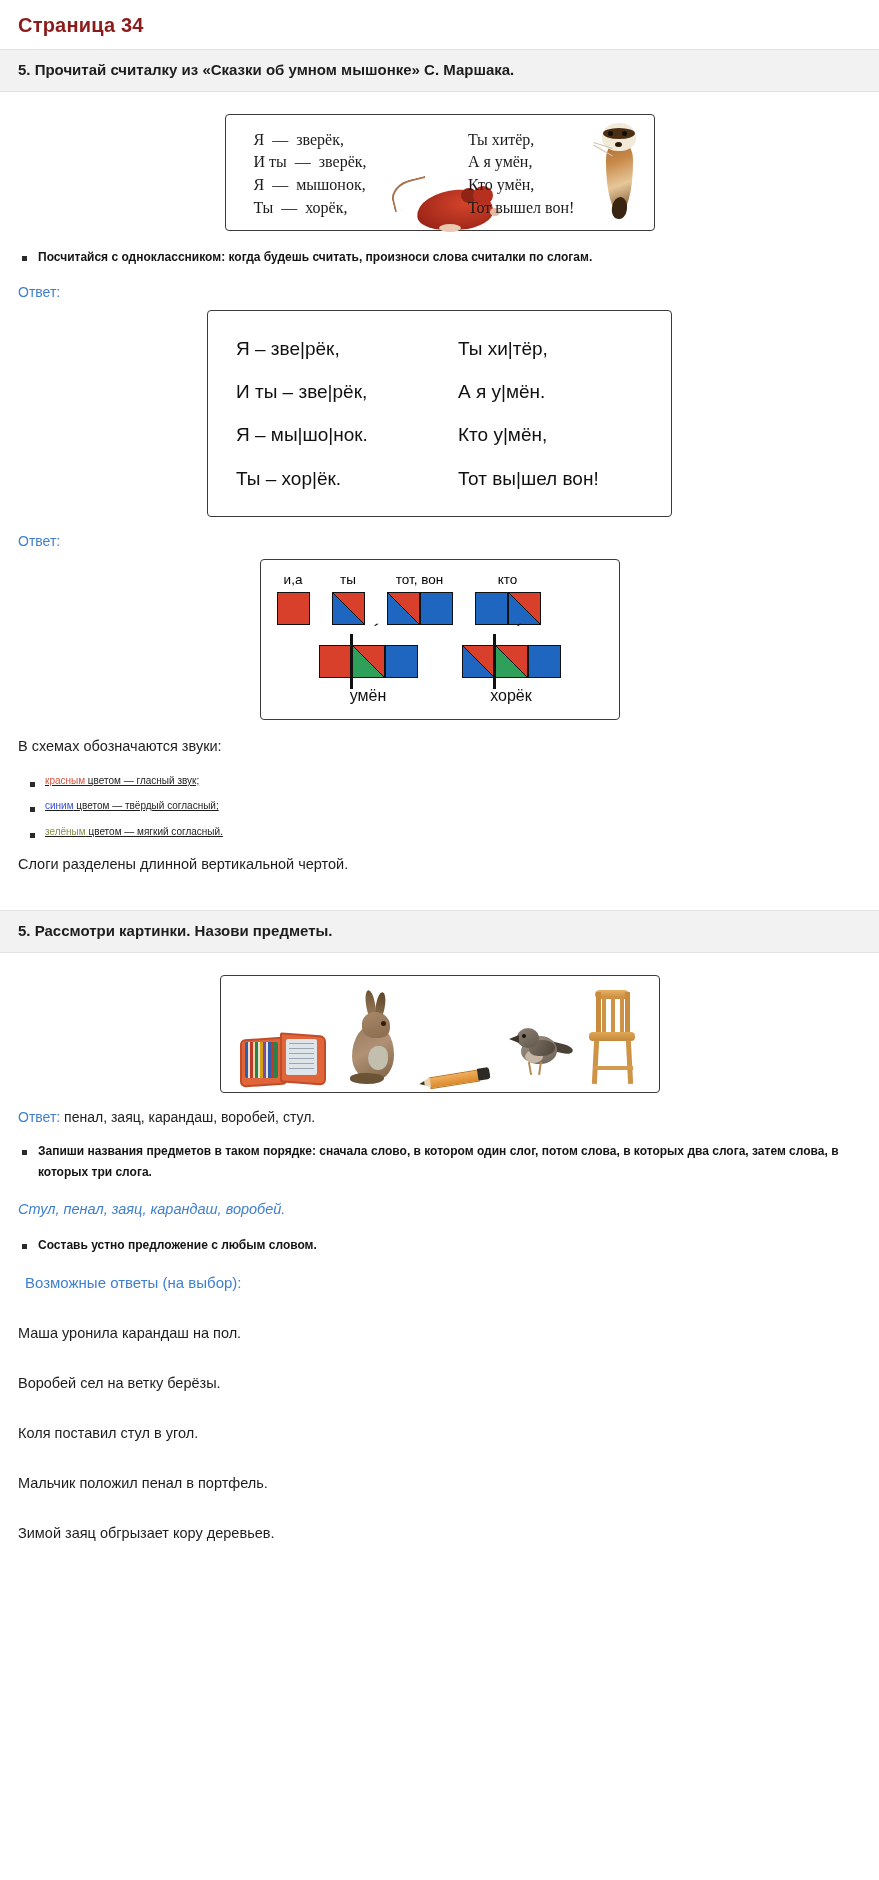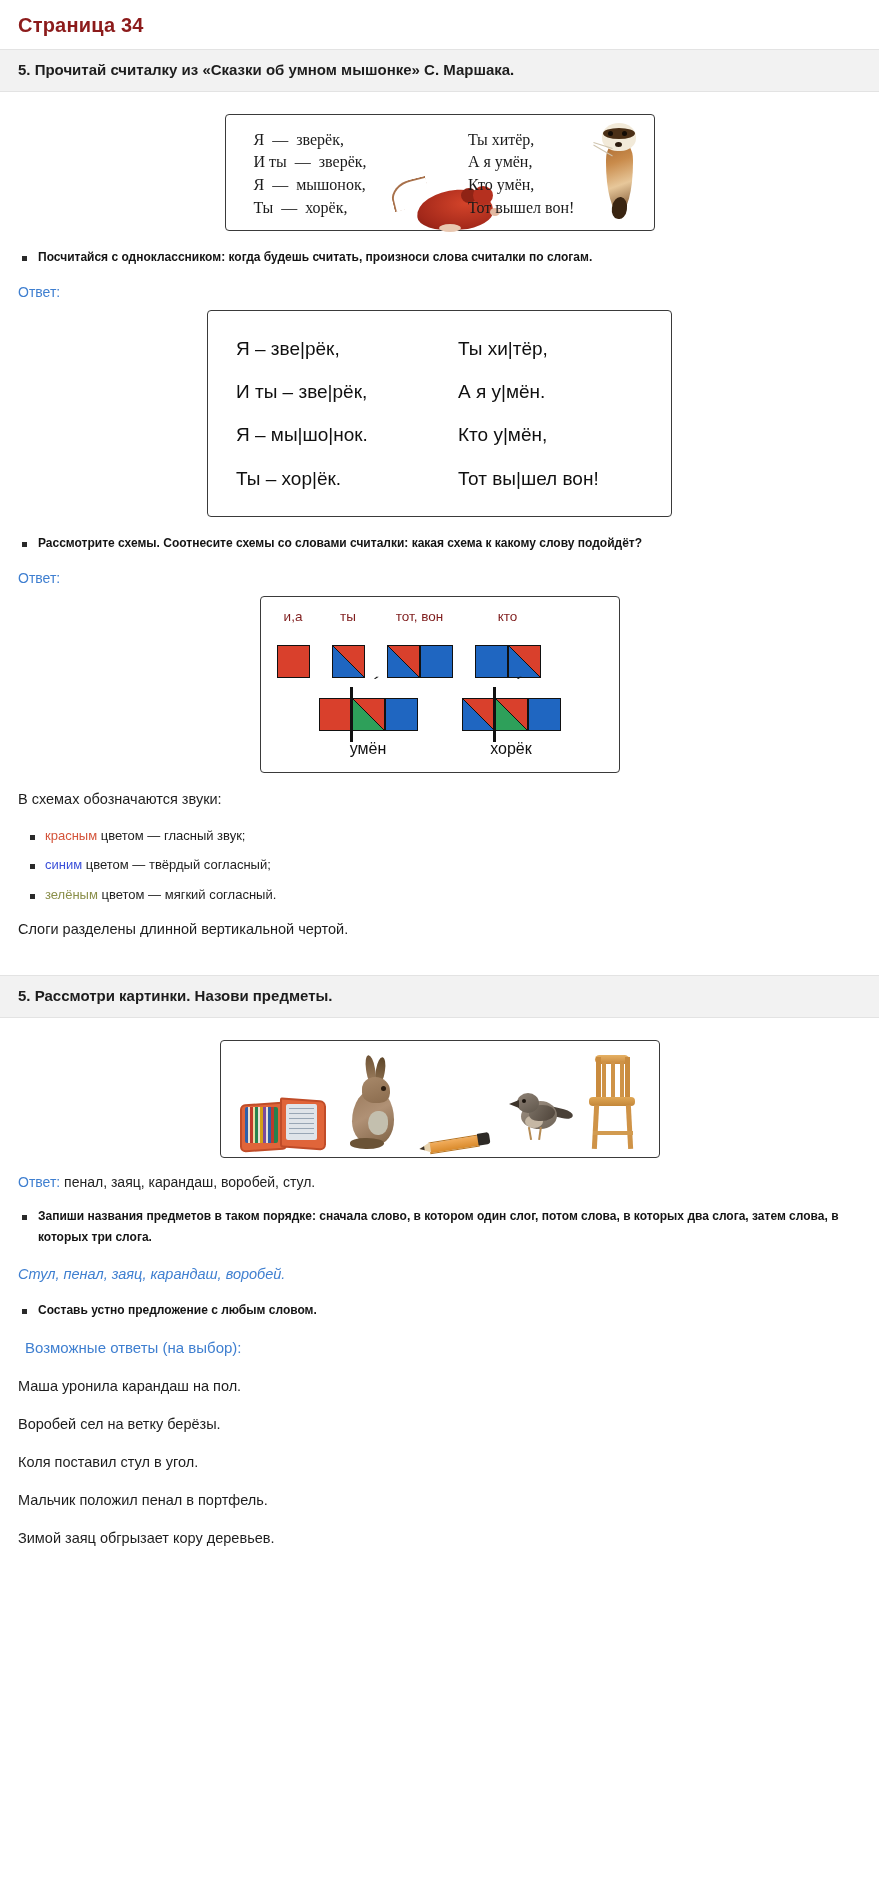--- a/index.html
+++ b/index.html
@@ -87,21 +87,21 @@
   }
   .blue-head {
     color: #3f7fd0;
     font-size: 15px;
     padding: 0 17px;
     margin: 18px 8px;
   }
   .sentence {
     font-size: 14.5px;
     padding: 0 18px;
-    margin: 22px 0;
+    margin: 34px 0;
     color: #1d1d1d;
   }
 
   
   .frame {
     border: 1px solid #3a3a3a;
     border-radius: 4px;
     background: #fff;
     box-sizing: border-box;
   }
@@ -247,22 +247,22 @@
   }
   .scheme-row1 {
     display: flex;
     justify-content: flex-start;
     padding: 0 0 0 16px;
     gap: 22px;
   }
   .scheme-item { text-align: center; }
   .scheme-cap {
     font-size: 13.5px;
-    color: #7f1d1d;
-    margin-bottom: 21px;
+    color: #000000;
+    margin-bottom: 5px;
     white-space: nowrap;
   }
   .cells { display: flex; }
   .cell {
     width: 33px; height: 33px;
     border: 1.5px solid #111;
     box-sizing: border-box;
     position: relative;
     background: #fff;
   }
@@ -307,21 +307,21 @@
   
   .legend { padding: 0 18px; margin: 14px 0 0 0; }
   .leg-item {
     display: flex; align-items: flex-start;
     margin: 0 0 12px 0;
   }
   .leg-sq {
     width: 5px; height: 5px; background: #2a2a2a;
     margin: 8px 10px 0 12px; flex: none;
   }
-  .leg-text { font-size: 13px; color: #1d1d1d; line-height: 1.35; }
+  .leg-text { font-size: 10px; color: #1d1d1d; line-height: 1.35; text-decoration: underline; }
   .w-red { color: #d4543a; }
   .w-blue { color: #3a4fd8; }
   .w-green { color: #8a8f4a; }
 
   
   .pic-box {
     width: 440px;
     margin: 22px auto 0 auto;
     height: 118px;
     position: relative;
@@ -549,24 +549,20 @@
     <div class="syll-row">
       <div class="syll-cell c1">Я – мы|шо|нок.</div>
       <div class="syll-cell c2">Кто у|мён,</div>
     </div>
     <div class="syll-row">
       <div class="syll-cell c1">Ты – хор|ёк.</div>
       <div class="syll-cell c2">Тот вы|шел вон!</div>
     </div>
   </div>
 
-  <div class="bullet-line">
-    <div class="bullet-sq"></div>
-    <div class="bullet-text">Рассмотрите схемы. Соотнесите схемы со словами считалки: какая схема к какому слову подойдёт?</div>
-  </div>
 
   <div class="answer-label">Ответ:</div>
 
   <div class="frame scheme-box">
 
     <div class="scheme-row1">
 
       <div class="scheme-item">
         <div class="scheme-cap">и,а</div>
         <div class="cells">

